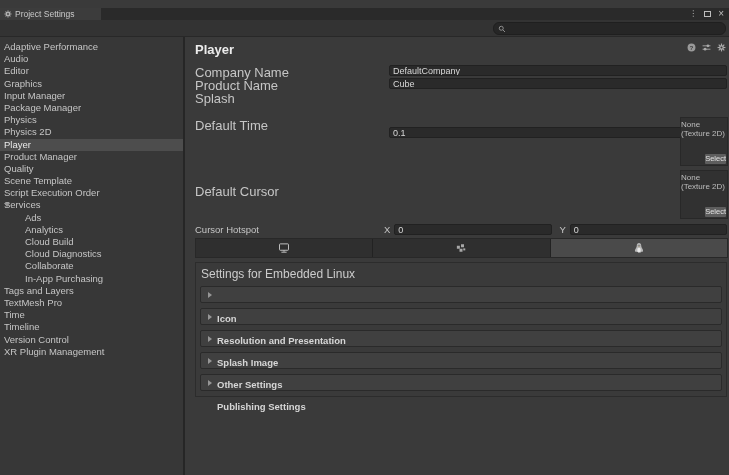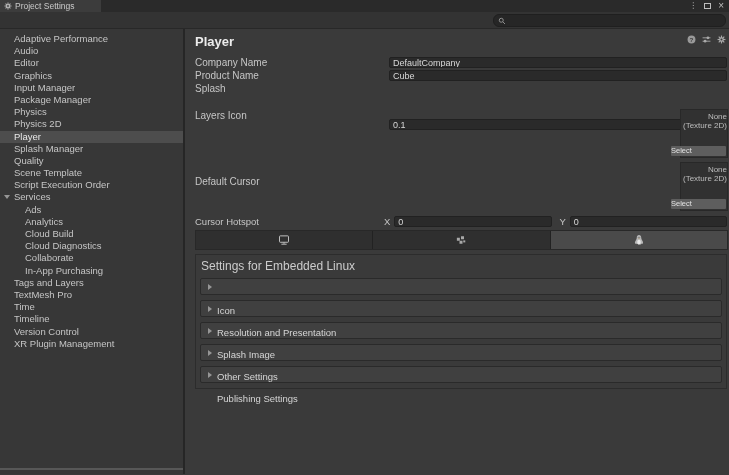--- a/index.html
+++ b/index.html
@@ -4,21 +4,21 @@
 <style>
   * { margin:0; padding:0; box-sizing:border-box; }
   html,body { background:#1e1e1e; }
   .window {
     position:relative; width:729px; height:475px;
     background:#3a3a3a; overflow:hidden;
     font-family:"Liberation Sans", sans-serif;
     -webkit-font-smoothing:antialiased;
   }
   
-  .titlebar { height:12px; background:#2a2a2a; display:flex; align-items:stretch; }
+  .titlebar { height:12px; background:#2a2a2a; display:flex; align-items:stretch;margin-top:8px; }
   .title-tab {
     width:101px; background:#3c3c3c; display:flex; align-items:center;
     gap:3px; padding-left:4px; font-size:8.5px; color:#c9c9c9;
   }
   .title-tab svg { width:8px; height:8px; flex:0 0 auto; }
   .window-controls {
     margin-left:auto; display:flex; align-items:center; gap:7px;
     padding-right:5px; color:#bdbdbd; font-size:9px; line-height:1;
   }
   .ctl-kebab { font-size:8px; letter-spacing:0; }
@@ -37,55 +37,55 @@
     font-family:"Liberation Sans",sans-serif; font-size:9px; color:#d8d8d8; height:11px;
   }
   
   .body { display:flex; height:445px; }
   .sidebar {
     width:185px; background:#373737; border-right:2px solid #262626;
     position:relative; padding-top:4px; flex:0 0 auto;
   }
   .side-item {
     position:relative; height:12.2px; line-height:12.2px;
-    font-size:9.5px; color:#c6c6c6; padding-left:14px;
+    font-size:9.5px; color:#c6c6c6; padding-left:4px;
     white-space:nowrap; cursor:default;
   }
   .side-item.child { padding-left:25px; }
   .side-item.selected { background:#4d4d4d; color:#e9e9e9; }
   .side-arrow {
     position:absolute; left:4px; top:4px; width:0; height:0;
     border-top:4px solid #969696; border-left:3px solid transparent; border-right:3px solid transparent;
   }
   .sidebar-bottom-line { position:absolute; left:0; bottom:4px; width:100%; height:2px; background:#575757; }
   
   .main { position:relative; flex:1; background:#3a3a3a; }
   .page-title {
     position:absolute; top:5px; left:10px;
     font-size:13px; font-weight:bold; color:#ececec;
   }
   .header-icons { position:absolute; top:6px; right:3px; display:flex; gap:6px; align-items:center; }
   .header-icons svg { width:9px; height:9px; }
-  .frow-label { position:absolute; left:10px; font-size:10px; color:#c6c6c6;text-align:right; }
+  .frow-label { position:absolute; left:10px; font-size:13px; color:#c6c6c6;text-align:right; }
   .text-field {
     position:absolute; left:204px; right:2px; height:11px;
     background:#2a2a2a; border:1px solid #212121; border-radius:2px;
     font-family:"Liberation Sans",sans-serif; font-size:9px; color:#d8d8d8;
     padding:0 0 0 3px; outline:none;
   }
   
   .tex-well {
     position:absolute; right:1px; width:48px; height:49px;
     background:#313131; border:1px solid #282828;
   }
-  .tex-none { margin-top:2px; text-align:right; font-size:8px; line-height:9px; color:#bdbdbd; }
+  .tex-none { margin-top:2px; text-align:left; font-size:8px; line-height:9px; color:#bdbdbd; }
   .tex-select {
-    position:absolute; right:1px; bottom:1px; width:55px; height:10px;
+    position:absolute; right:1px; bottom:1px; width:21px; height:10px;
     background:#5e5e5e; color:#e2e2e2; font-size:7.5px; line-height:10px;
-    text-align:left; border-radius:1px; cursor:default;
+    text-align:right; border-radius:1px; cursor:default;
   }
   
   .hotspot-row { position:absolute; left:10px; right:2px; top:187px; height:12px; display:flex; align-items:flex-start; }
   .hotspot-row .hl { font-size:9.5px; color:#c6c6c6; }
   .hotspot-label { width:189px; flex:0 0 auto; }
   .axis-label { flex:0 0 auto; margin-right:4px; }
   .axis-field {
     flex:1; height:11px; background:#2a2a2a; border:1px solid #212121; border-radius:2px;
     font-family:"Liberation Sans",sans-serif; font-size:9px; color:#d8d8d8; padding:0 0 0 3px; outline:none; min-width:0;
   }
@@ -110,21 +110,21 @@
   .settings-header { padding:4px 0 0 5px; font-size:12px; color:#cccccc; }
   .section-bar {
     margin:5px 4px 0 4px; height:17px;
     background:#404040; border:1px solid #2a2a2a; border-radius:2px;
     display:flex; align-items:center; gap:5px; padding-left:7px; cursor:default;
   }
   .tri-right {
     width:0; height:0; flex:0 0 auto;
     border-left:4px solid #969696; border-top:3.5px solid transparent; border-bottom:3.5px solid transparent;
   }
-  .section-label { font-size:9.5px; font-weight:normal; color:#d6d6d6;margin-top:47px; }
+  .section-label { font-size:9.5px; font-weight:bold; color:#d6d6d6;margin-top:47px; }
 </style>
 </head>
 <body>
 
 <div class="window">
 
   <div class="titlebar">
     <div class="title-tab">
       <svg viewBox="0 0 16 16">
         <g fill="#b5b5b5">
@@ -160,21 +160,21 @@
     <div class="sidebar">
       <div class="side-item">Adaptive Performance</div>
       <div class="side-item">Audio</div>
       <div class="side-item">Editor</div>
       <div class="side-item">Graphics</div>
       <div class="side-item">Input Manager</div>
       <div class="side-item">Package Manager</div>
       <div class="side-item">Physics</div>
       <div class="side-item">Physics 2D</div>
       <div class="side-item selected">Player</div>
-      <div class="side-item">Splash Manager</div>
+      <div class="side-item">Product Manager</div>
       <div class="side-item">Quality</div>
       <div class="side-item">Scene Template</div>
       <div class="side-item">Script Execution Order</div>
       <div class="side-item">
         <span class="side-arrow"></span>
         <span>Services</span>
       </div>
       <div class="side-item child">Ads</div>
       <div class="side-item child">Analytics</div>
       <div class="side-item child">Cloud Build</div>
@@ -218,21 +218,21 @@
 
       <div class="frow-label" style="top:28px">Company Name</div>
       <input class="text-field" style="top: 28px;" value="DefaultCompany">
 
       <div class="frow-label" style="top:41px">Product Name</div>
       <input class="text-field" style="top: 41px;" value="Cube">
 
       <div class="frow-label" style="top:54px">Splash</div>
       <input class="text-field" style="top: 54px; margin-top: 36px;" value="0.1">
 
-      <div class="frow-label" style="top:81px">Layers Icon</div>
+      <div class="frow-label" style="top:81px">Default Time</div>
       <div class="tex-well" style="top:80px">
         <div class="tex-none">
           <div>None</div>
           <div>(Texture 2D)</div>
         </div>
         <div class="tex-select">Select</div>
       </div>
 
       <div class="frow-label" style="top:147px">Default Cursor</div>
       <div class="tex-well" style="top:133px">

